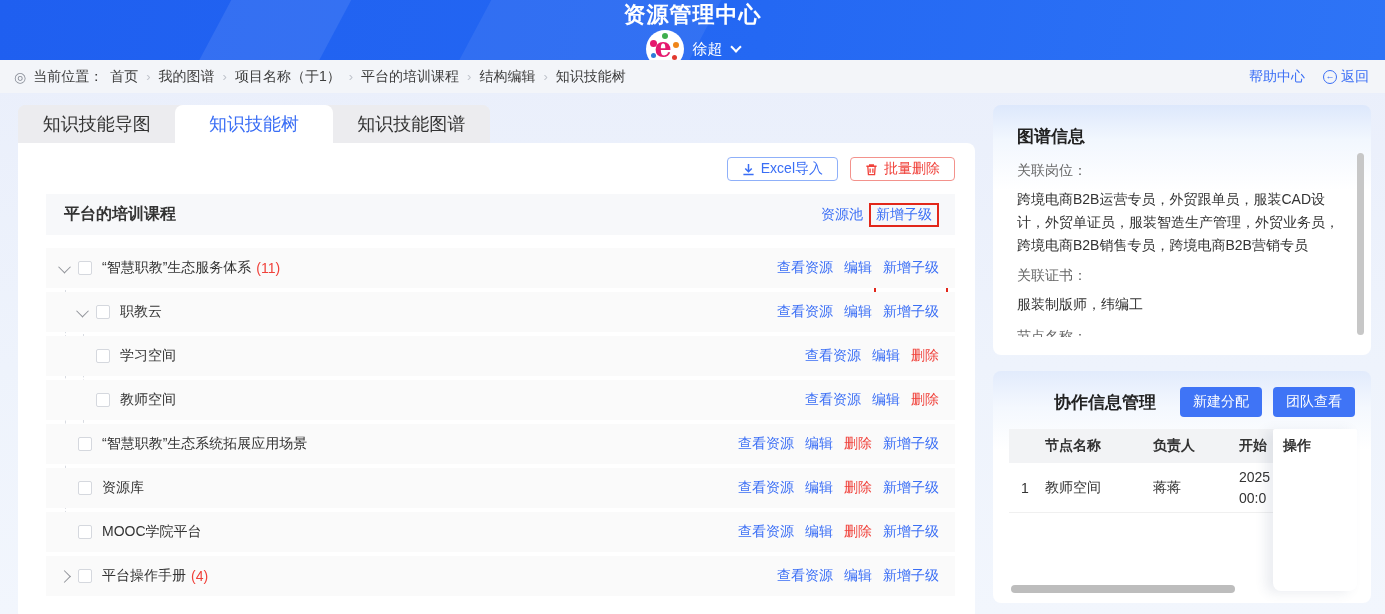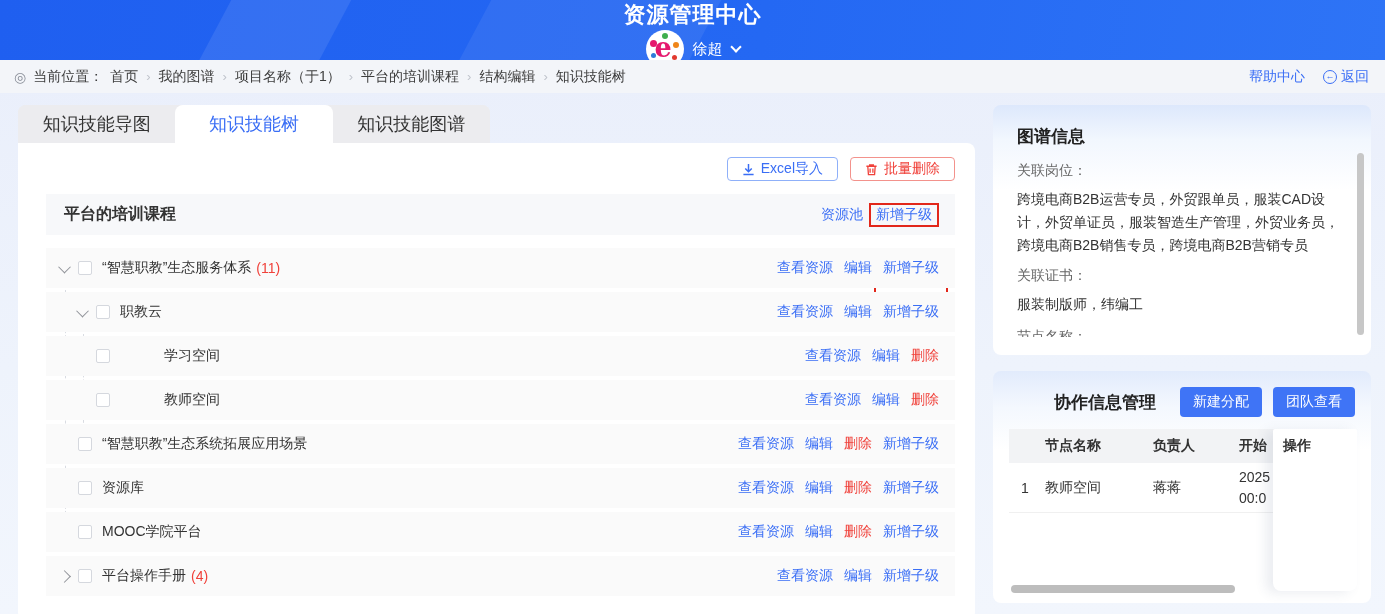--- a/index.html
+++ b/index.html
@@ -61,21 +61,21 @@
   .section-links { display:flex; align-items:center; }
   .lnk { color:#3a6ef5; cursor:pointer; text-decoration:none; }
   .lnk.danger { color:#f0413a; }
   .section-links .lnk { margin-left:8px; }
   .red-box-inline { border:2px solid #e2271a; padding:1px 5px; margin-left:6px; }
   
   .tree { margin-top:13px; position:relative; }
   .tree-row { height:40px; margin-bottom:4px; background:#fafafa; display:flex; align-items:center; padding-right:16px; position:relative; }
   .depth-1 { padding-left:14px; }
   .depth-2 { padding-left:32px; }
-  .depth-3 { padding-left:50px;gap:44px; }
+  .depth-3 { padding-left:50px; }
   .chev { width:9px; height:9px; display:inline-block; margin-right:9px; flex:0 0 auto; }
   .chev.down { border-right:1.6px solid #909399; border-bottom:1.6px solid #909399; transform:rotate(45deg) translate(-1px,-1px); }
   .chev.right { border-right:1.6px solid #909399; border-bottom:1.6px solid #909399; transform:rotate(-45deg); }
   .checkbox { width:14px; height:14px; border:1px solid #d5d8de; border-radius:2px; background:#fff; margin-right:10px; flex:0 0 auto; cursor:pointer; }
   .row-label { color:#333; }
   .count { color:#f0413a; margin-left:5px; }
   .row-actions { margin-left:auto; display:flex; }
   .row-actions .lnk { margin-left:11px; }
   .guide { position:absolute; border-left:1px dashed #d9dce2; width:0; }
   .g1 { left:19px; top:42px; height:244px; }

